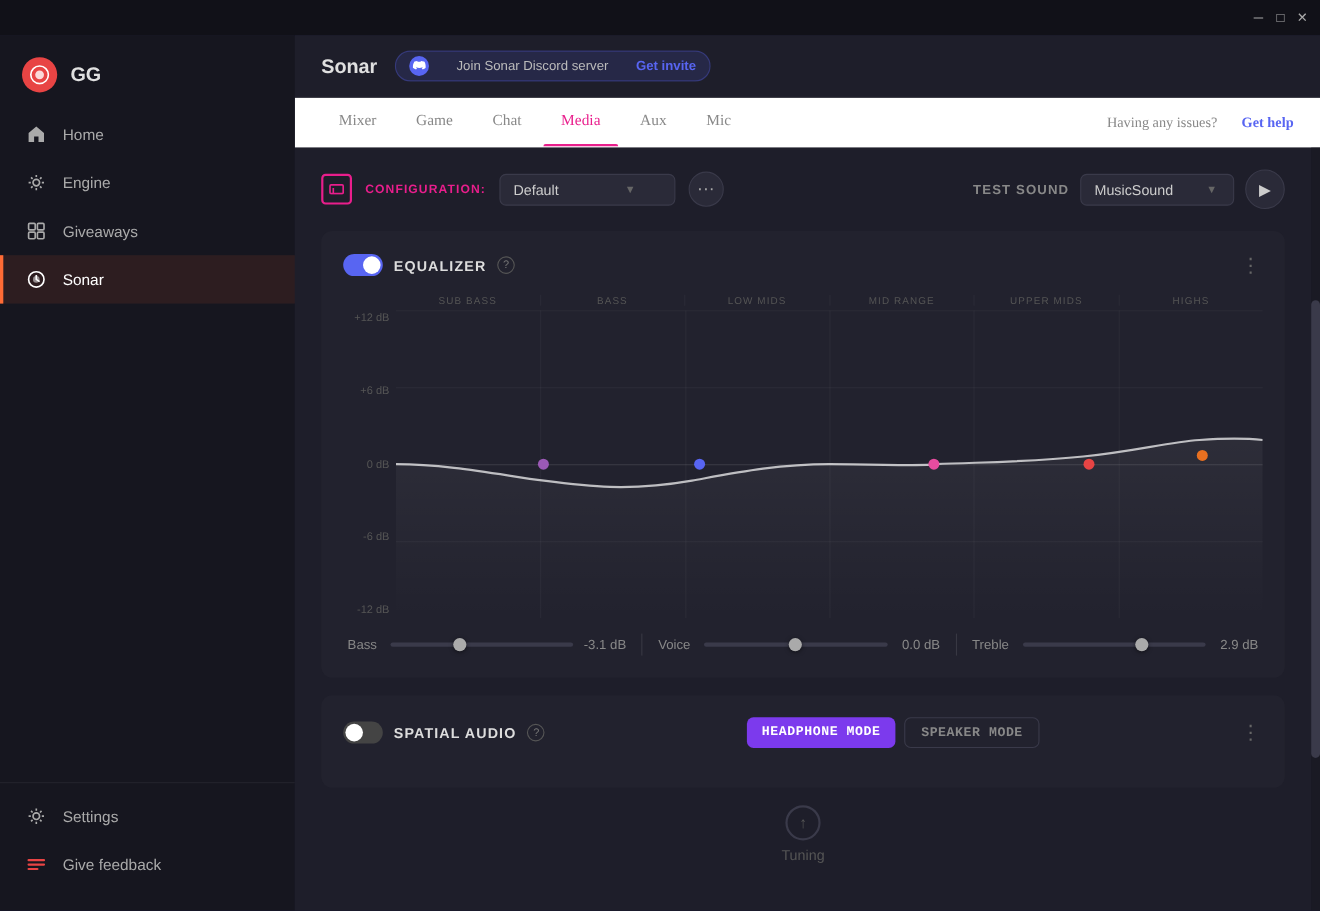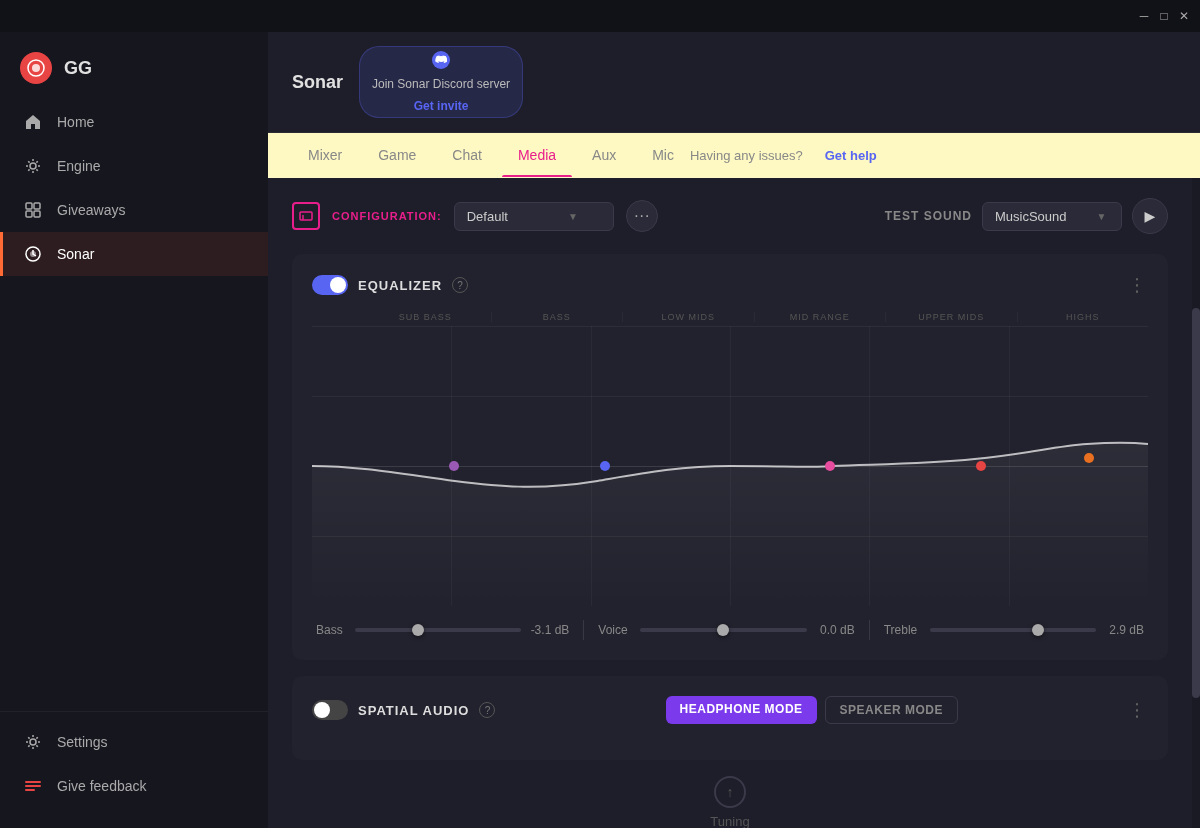--- a/index.html
+++ b/index.html
@@ -122,27 +122,26 @@
       display: flex;
       align-items: center;
       gap: 16px;
     }
     .topbar-title {
       font-size: 18px; font-weight: 700; color: #e0e0e0;
     }
     .discord-badge {
       display: flex;
       align-items: center;
-      gap: 8px;
+      gap: 25px;
       background: rgba(88,101,242,0.15);
       border: 1px solid rgba(88,101,242,0.3);
       border-radius: 20px;
       padding: 4px 12px;
       font-size: 12px;
-      flex-direction: column;
     }
     .discord-icon {
       width: 18px; height: 18px;
       background: #5865f2;
       border-radius: 50%;
       display: flex; align-items: center; justify-content: center;
       font-size: 10px; color: white;
     }
     .discord-text { color: #bbb; }
     .discord-link { color: #5865f2; cursor: pointer; font-weight: 600; }
@@ -160,23 +159,25 @@
     }
     .account-info { display: flex; flex-direction: column; align-items: flex-end; }
     .account-name { font-size: 13px; color: #ddd; }
     .account-settings { font-size: 11px; color: #5865f2; cursor: pointer; }
 
     
     .tabs-bar {
       display: flex;
       align-items: center;
       padding: 0 24px;
-      background: #fef9c3;
+      background: #ffffff;
       border-bottom: 1px solid rgba(255,255,255,0.06);
       flex-shrink: 0;
+      justify-content: space-between;
+      font-family: Liberation Serif, serif;
     }
     .tabs {
       display: flex;
       gap: 4px;
     }
     .tab {
       padding: 14px 16px;
       font-size: 14px;
       color: #888;
       cursor: pointer;
@@ -353,20 +354,21 @@
       display: flex;
       gap: 8px;
     }
     .mode-btn {
       padding: 6px 14px;
       border-radius: 6px;
       font-size: 12px;
       font-weight: 600;
       cursor: pointer;
       letter-spacing: 0.5px;
+      font-family: Liberation Mono, monospace;
     }
     .mode-btn.active {
       background: #7c3aed;
       color: #fff;
       border: none;
     }
     .mode-btn.inactive {
       background: transparent;
       color: #888;
       border: 1px solid #3a3a4a;
@@ -559,20 +561,27 @@
             <div style="display:flex; padding-left:48px; margin-bottom:4px;">
               <div style="flex:1;text-align:center;font-size:9px;color:#555;letter-spacing:1px;border-right:1px solid rgba(255,255,255,0.04);">SUB BASS</div>
               <div style="flex:1;text-align:center;font-size:9px;color:#555;letter-spacing:1px;border-right:1px solid rgba(255,255,255,0.04);">BASS</div>
               <div style="flex:1;text-align:center;font-size:9px;color:#555;letter-spacing:1px;border-right:1px solid rgba(255,255,255,0.04);">LOW MIDS</div>
               <div style="flex:1;text-align:center;font-size:9px;color:#555;letter-spacing:1px;border-right:1px solid rgba(255,255,255,0.04);">MID RANGE</div>
               <div style="flex:1;text-align:center;font-size:9px;color:#555;letter-spacing:1px;border-right:1px solid rgba(255,255,255,0.04);">UPPER MIDS</div>
               <div style="flex:1;text-align:center;font-size:9px;color:#555;letter-spacing:1px;">HIGHS</div>
             </div>
             <div style="display:flex;height:280px;">
 
+              <div style="width:48px;display:flex;flex-direction:column;justify-content:space-between;padding-right:6px;padding-top:2px;padding-bottom:2px;">
+                <span style="font-size:10px;color:#555;text-align:right;display:block;">+12 dB</span>
+                <span style="font-size:10px;color:#555;text-align:right;display:block;">+6 dB</span>
+                <span style="font-size:10px;color:#555;text-align:right;display:block;">0 dB</span>
+                <span style="font-size:10px;color:#555;text-align:right;display:block;">-6 dB</span>
+                <span style="font-size:10px;color:#555;text-align:right;display:block;">-12 dB</span>
+              </div>
 
               <div style="flex:1;position:relative;overflow:hidden;">
 
                 <div style="position:absolute;left:0;right:0;top:0%;border-top:1px solid rgba(255,255,255,0.05);"></div>
                 <div style="position:absolute;left:0;right:0;top:25%;border-top:1px solid rgba(255,255,255,0.05);"></div>
                 <div style="position:absolute;left:0;right:0;top:50%;border-top:1px solid rgba(255,255,255,0.12);"></div>
                 <div style="position:absolute;left:0;right:0;top:75%;border-top:1px solid rgba(255,255,255,0.05);"></div>
 
                 <div style="position:absolute;top:0;bottom:0;left:16.66%;border-left:1px solid rgba(255,255,255,0.04);"></div>
                 <div style="position:absolute;top:0;bottom:0;left:33.33%;border-left:1px solid rgba(255,255,255,0.04);"></div>

